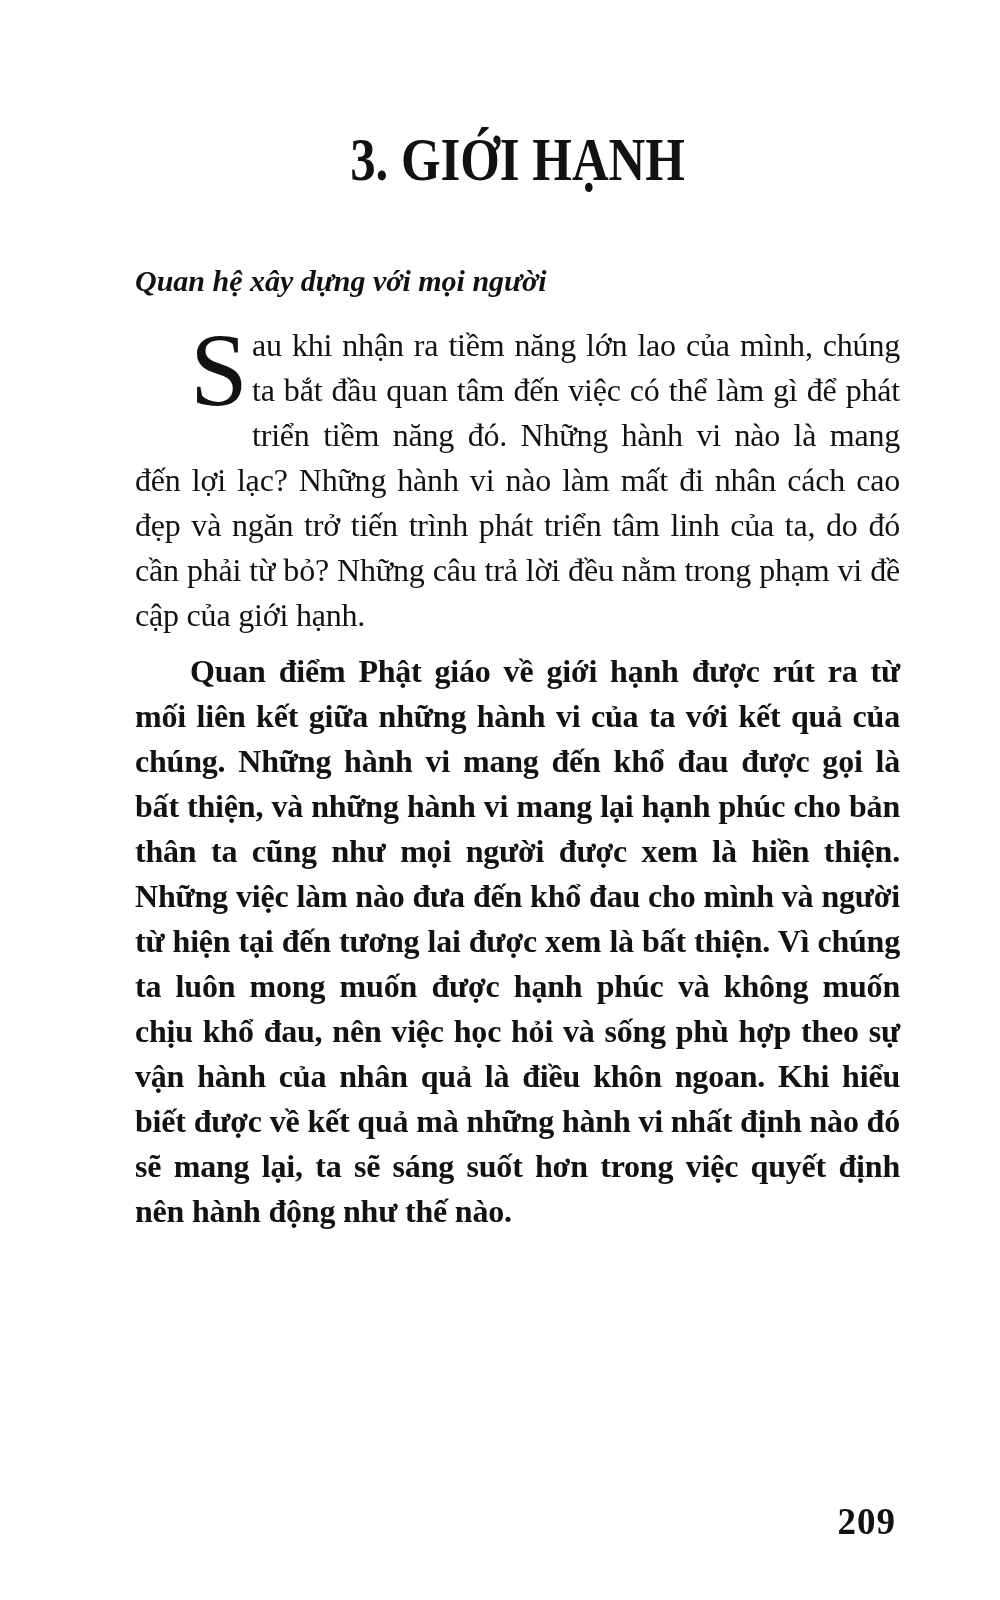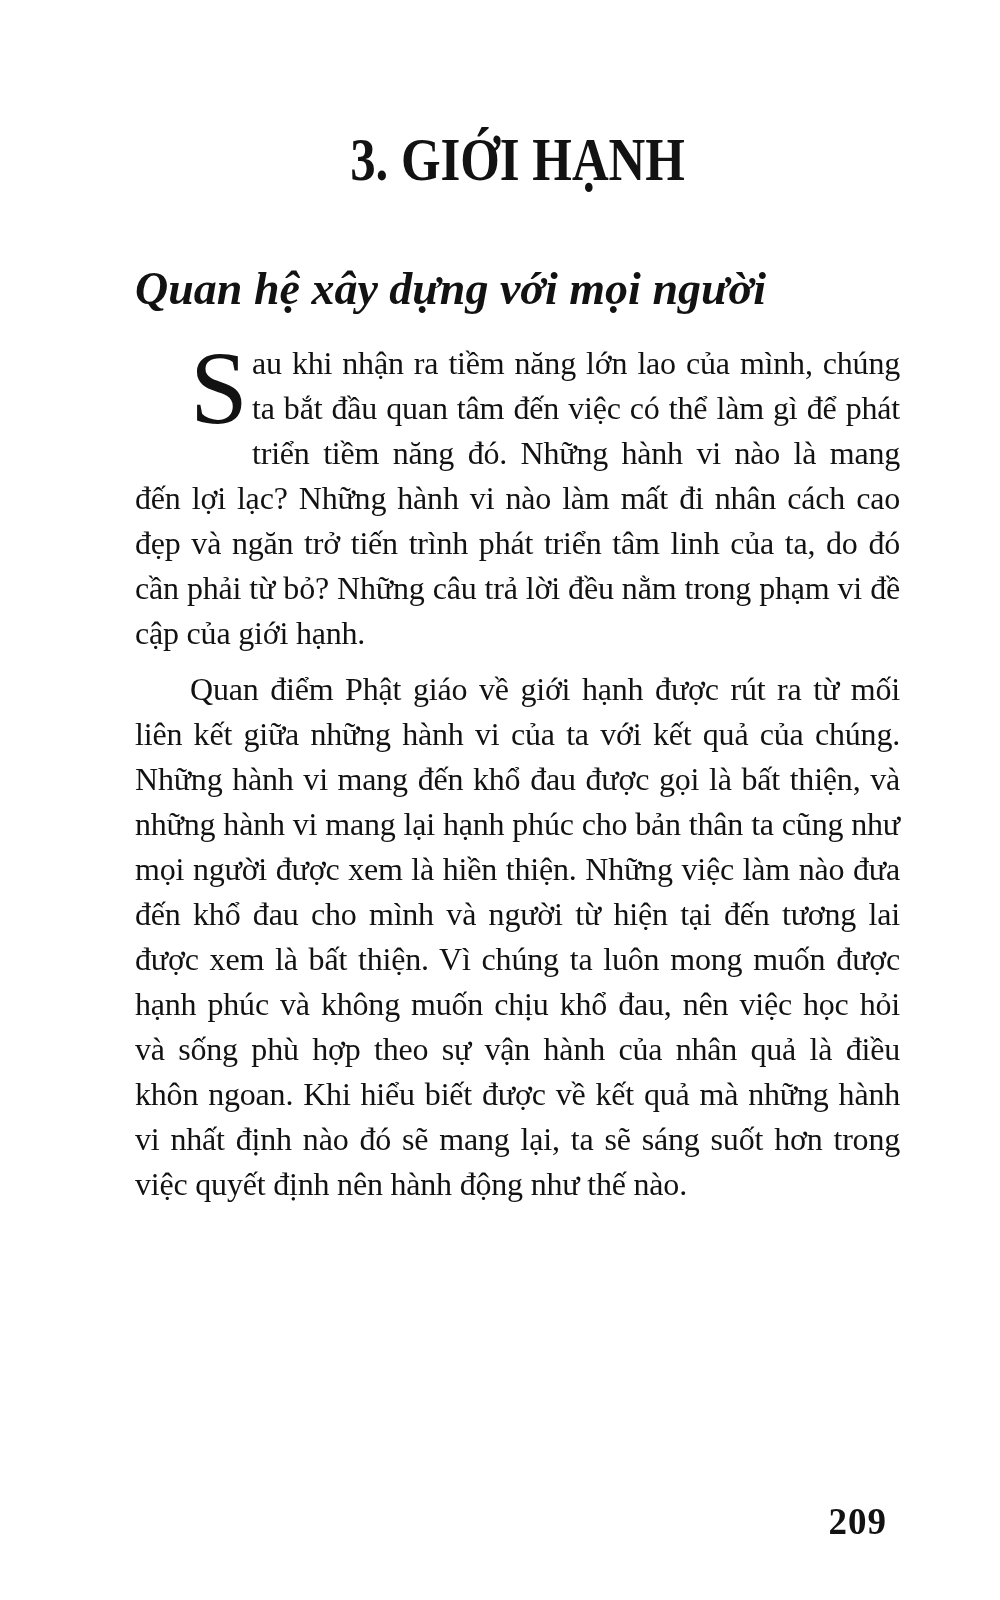--- a/index.html
+++ b/index.html
@@ -26,49 +26,50 @@
     font-size: 62px;
     font-weight: bold;
     line-height: 1;
     letter-spacing: 0px;
     transform: scaleX(0.82);
     transform-origin: 50% 0;
     white-space: nowrap;
   }
   .section-title {
     margin: 74px 0 26px 0;
-    font-size: 46px;
+    font-size: 30px;
     font-style: italic;
     font-weight: bold;
     line-height: 1.1;
     text-align: left;
   }
   .body-para {
     margin: 0 0 11px 0;
     font-size: 32px;
     line-height: 45px;
     text-align: justify;
     letter-spacing: -0.2px;
   }
   .body-para.indent {
     text-indent: 55px;
+    font-weight: bold;
   }
   .dropcap {
     float: left;
     font-size: 104px;
     line-height: 90px;
     height: 90px;
     width: 52px;
     margin: 2px 10px 0 55px;
     font-weight: normal;
   }
   .page-number {
     position: absolute;
     top: 1500px;
-    right: 113px;
+    right: 104px;
     font-size: 37px;
     font-weight: bold;
     letter-spacing: 1px;
   }
 </style>
 </head>
 <body>
 
 <div class="page">
 

